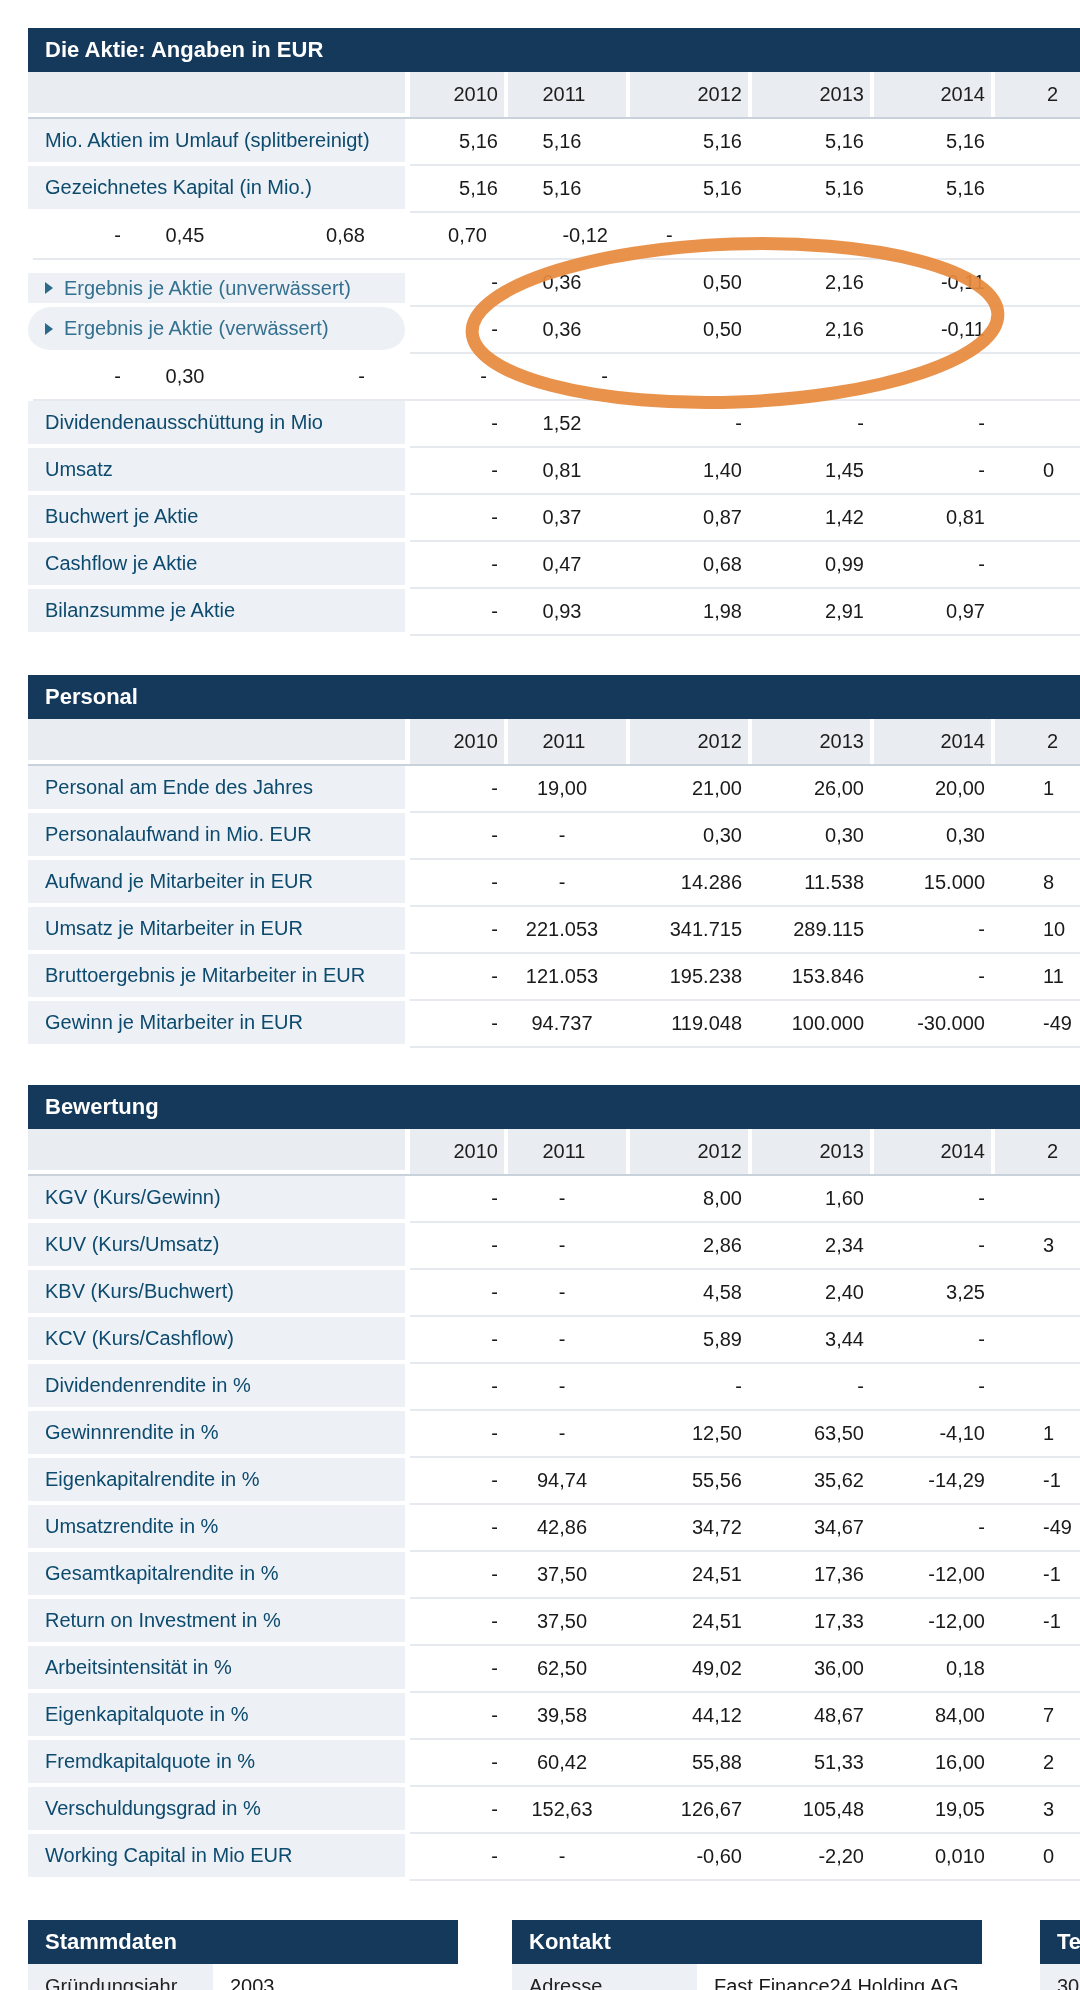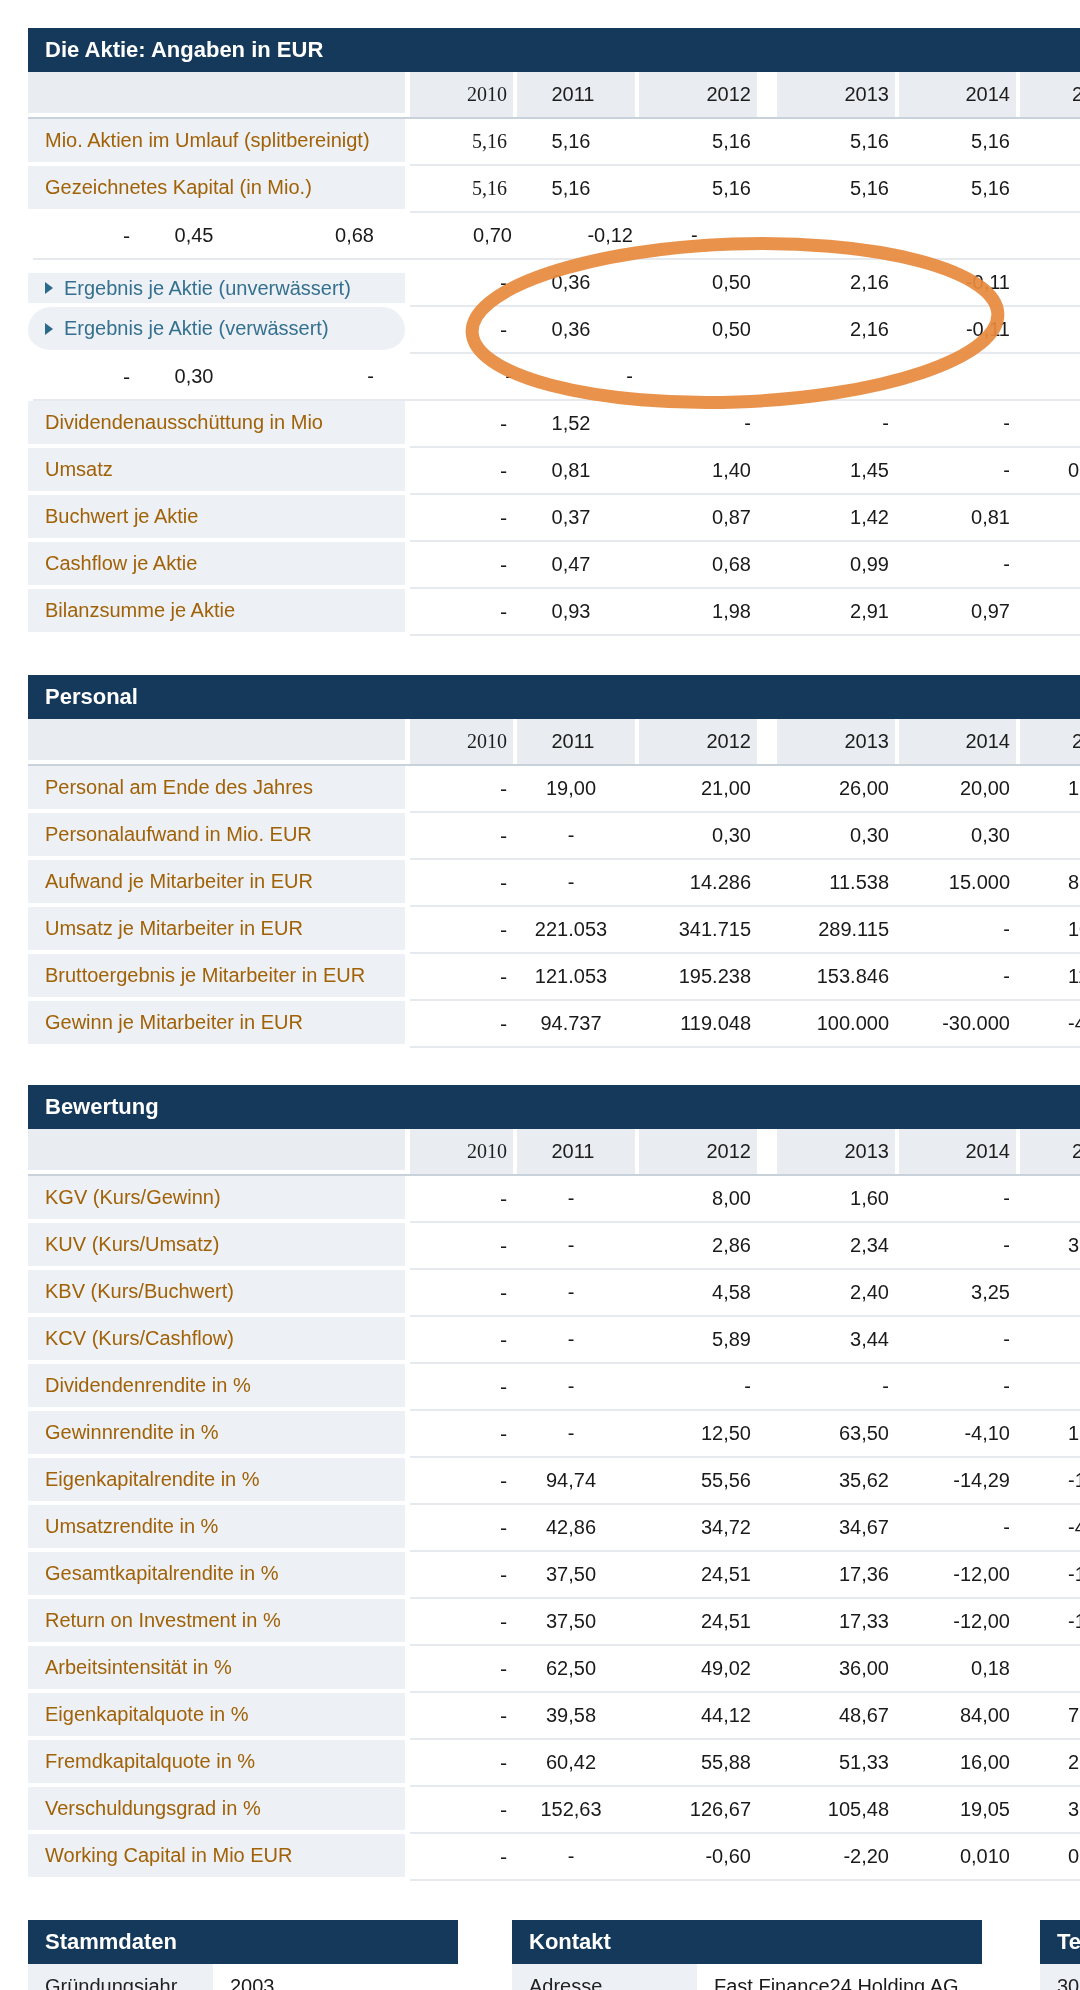--- a/index.html
+++ b/index.html
@@ -11,32 +11,32 @@
   }
   .fin-table{position:absolute;left:28px;width:1150px;}
   .bar{
     height:44px;background:#14395b;color:#ffffff;
     font-size:22px;font-weight:bold;line-height:44px;padding-left:17px;
   }
   .yrow{display:flex;height:47px;border-bottom:2px solid #c9d1da;box-sizing:border-box;}
   .yrow .lbl{background:#e9edf2;}
   .lbl{
     width:377px;box-sizing:border-box;flex:0 0 377px;
-    background:#edf0f4;font-size:20px;line-height:43px;color:#a16207;
+    background:#edf0f4;font-size:20px;line-height:43px;color:#0c4a6e;
     padding-left:17px;border-bottom:4px solid #ffffff;
     white-space:nowrap;overflow:hidden;
   }
   .gap{width:5px;flex:0 0 5px;background:#ffffff;}
   .vals{display:flex;flex:1;border-bottom:2px solid #e6eaef;box-sizing:border-box;background:#ffffff;}
   .yrow .vals{border-bottom:none;}
   .cell{
     box-sizing:border-box;font-size:20px;line-height:45px;
     text-align:right;padding-right:6px;white-space:nowrap;
   }
-  .c0{width:103px;font-family:Liberation Serif, serif;} .c1{width:122px;text-align:center;} .c2{width:122px;} .c3{width:122px;margin-left:16px;} .c4{width:121px;}
+  .c0{width:94px;} .c1{width:122px;text-align:center;} .c2{width:122px;} .c3{width:122px;} .c4{width:121px;}
   .c5{width:160px;text-align:left;padding-right:0;padding-left:52px;}
   .ycell{background:#e9edf2;color:#1d1d1b;}
   .ycell.c1,.ycell.c2,.ycell.c3,.ycell.c4,.ycell.c5{border-left:4px solid #ffffff;}
   .row{display:flex;height:47px;}
   .sublbl{color:#34708f;display:flex;align-items:center;padding-left:17px;}
   .tri{
     width:0;height:0;display:inline-block;margin-right:11px;
     border-left:8px solid #2b6a8a;border-top:6px solid transparent;border-bottom:6px solid transparent;
   }
   .info-table{position:absolute;top:1920px;}

